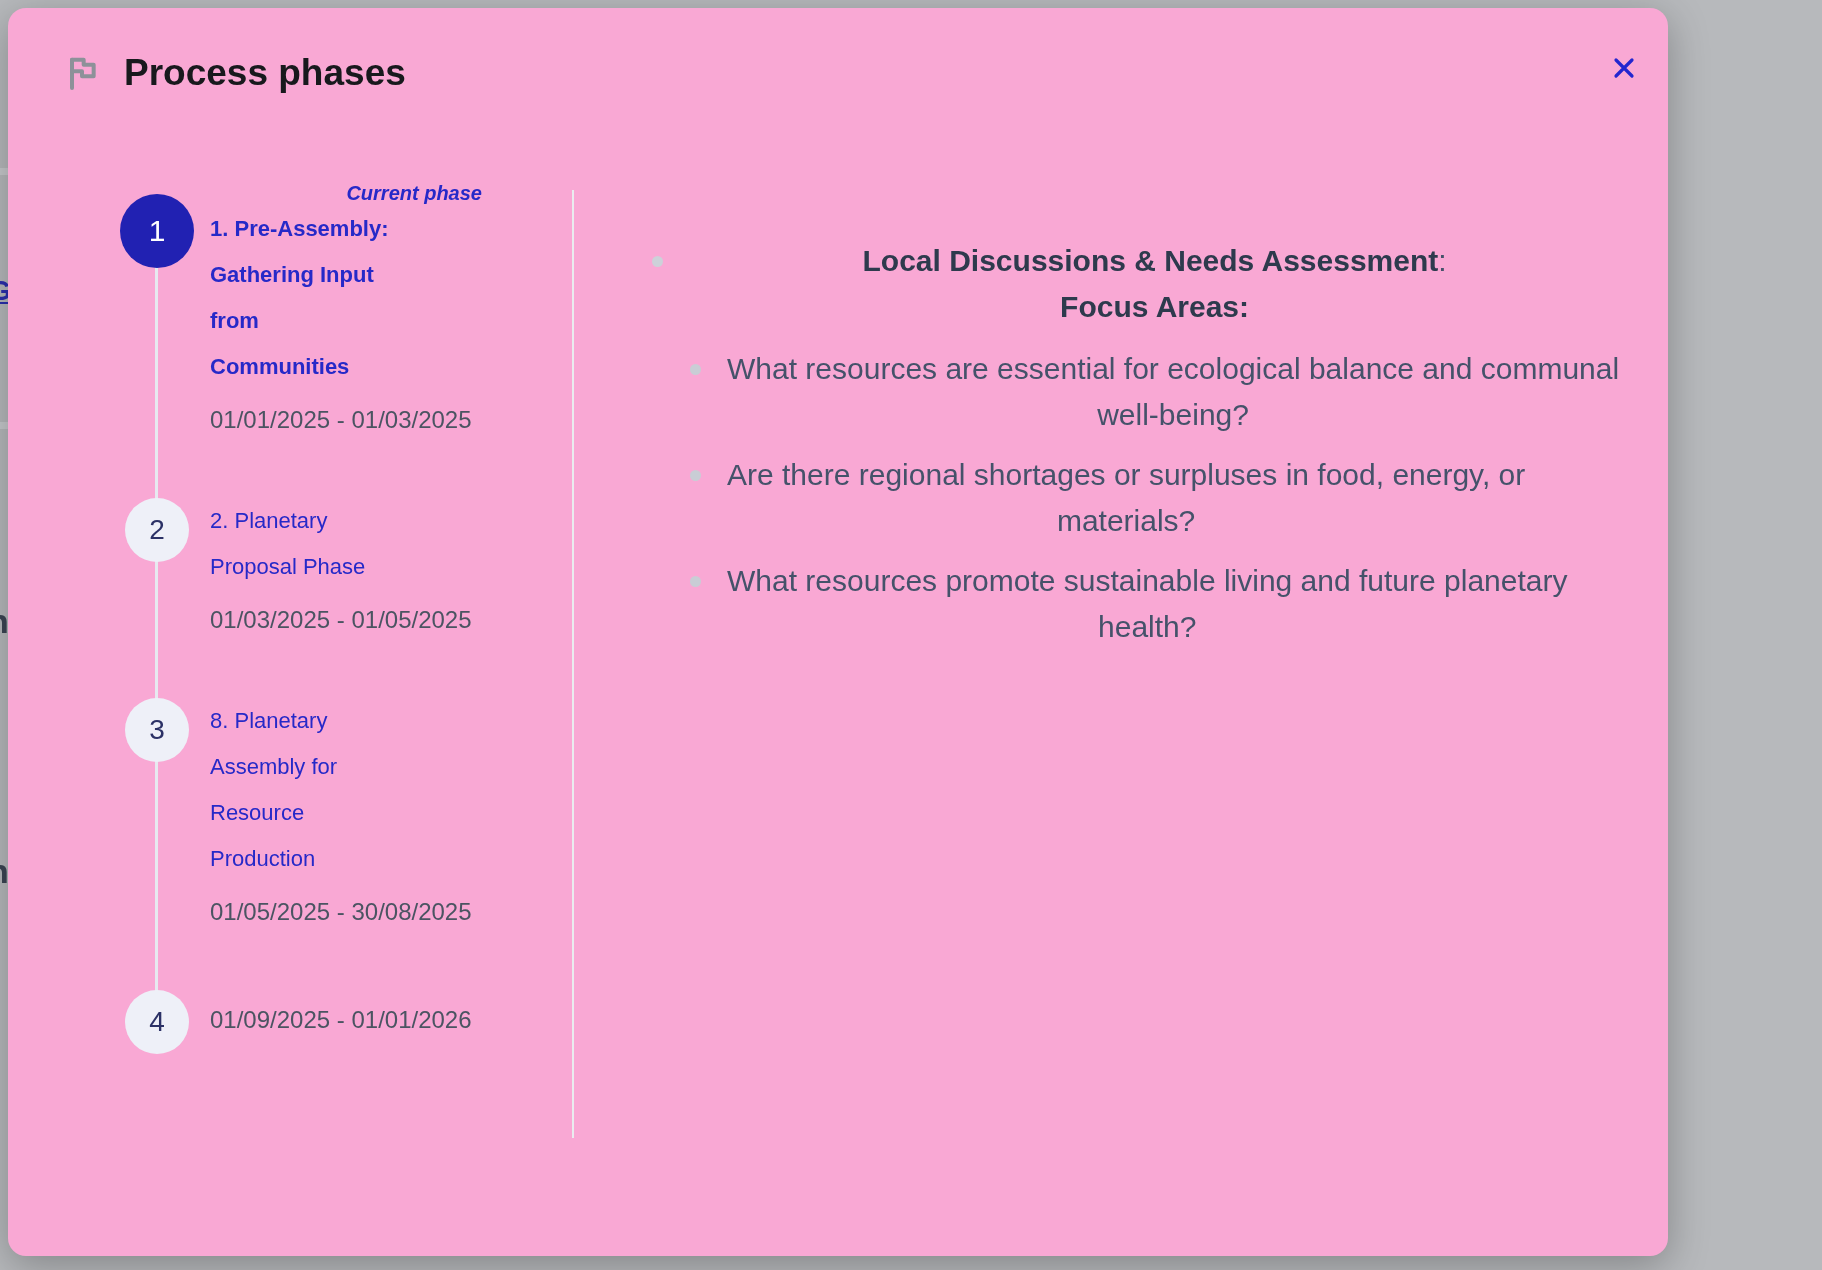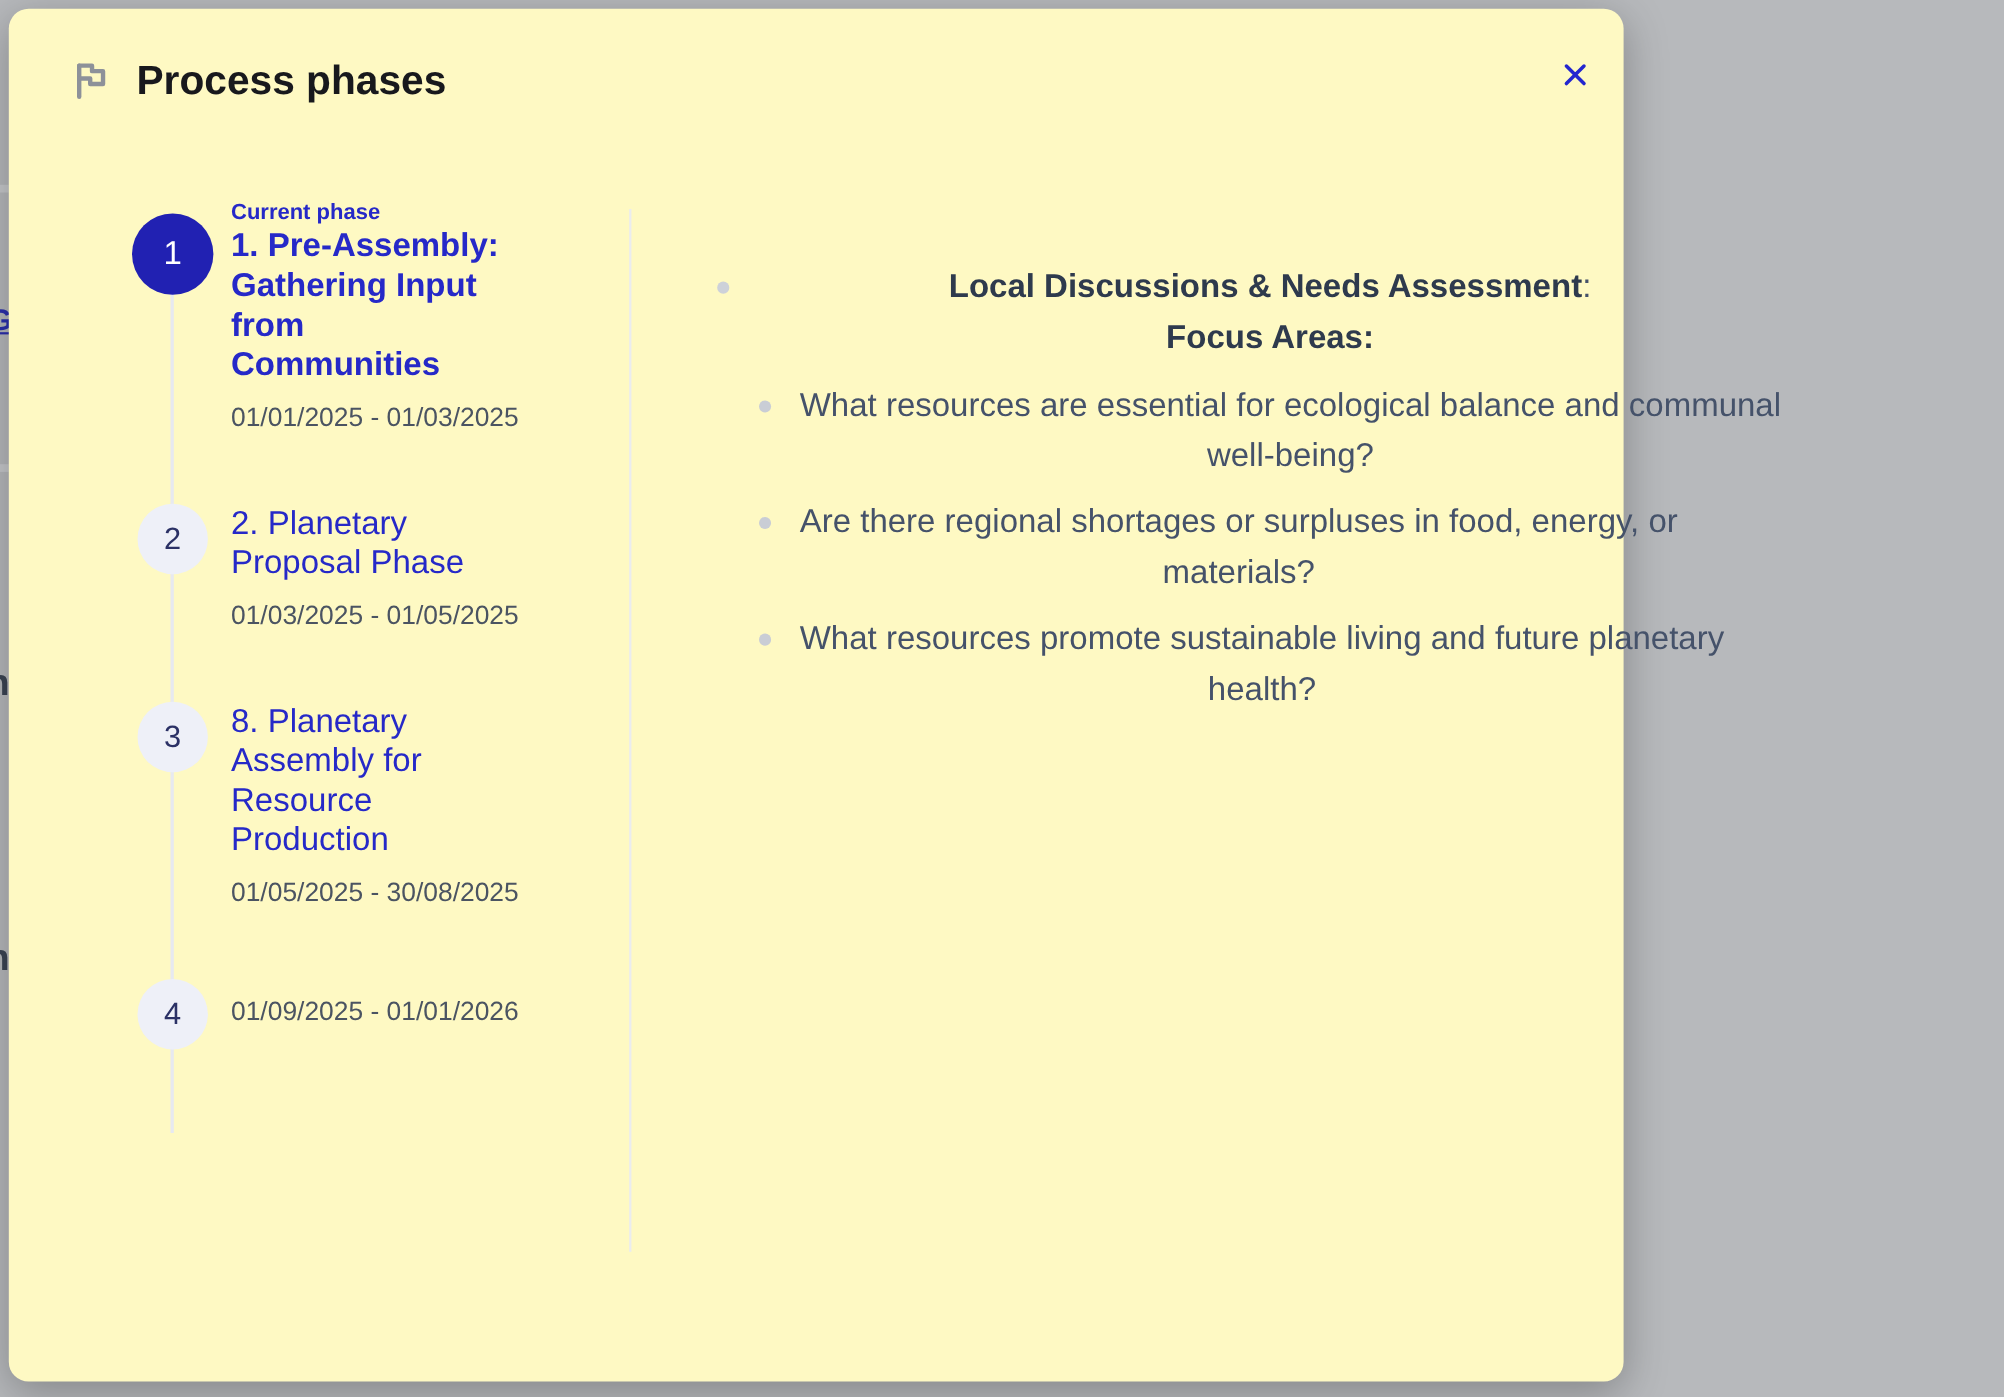--- a/index.html
+++ b/index.html
@@ -13,22 +13,22 @@
 
   
   .frag { position: absolute; pointer-events: none; }
   .frag-sep { left: 0; width: 8px; height: 7px; background: #c7c9cc; }
   .frag-g { left: -10px; top: 276px; font-size: 27px; font-weight: 700;
             color: #2b2fae; text-decoration: underline; }
   .frag-n { left: -12px; font-size: 34px; color: #3c4554; font-weight: 700; }
 
   
   .modal {
-    position: absolute; left: 8px; top: 8px; width: 1468px; height: 1248px;
-    background: #fef9c3; border-radius: 18px;
+    position: absolute; left: 8px; top: 8px; width: 1660px; height: 1248px;
+    background: #f9a8d4; border-radius: 18px;
     box-shadow: 0 10px 40px rgba(0,0,0,0.28);
   }
   .modal-header {
     position: absolute; left: 54px; top: 44px;
     display: flex; align-items: center; gap: 22px;
   }
   .flag-icon svg { display: block; }
   .modal-title { font-size: 37px; font-weight: 700; color: #18191d; }
 
   .close-btn {
@@ -50,23 +50,23 @@
     width: 64px; height: 64px; border-radius: 50%;
     background: #eef0f8; color: #2b3166; font-size: 28px;
     display: flex; align-items: center; justify-content: center;
     cursor: pointer;
   }
   .phase.current .phase-circle {
     width: 74px; height: 74px; margin-top: 14px;
     background: #2121b2; color: #ffffff; font-size: 30px;
   }
   .phase-text { margin-left: 16px; width: 272px; }
-  .phase-badge { font-size: 20px; line-height: 26px; 
-                 font-weight: 700; color: #2629c8; }
-  .phase-title { font-size: 30px; line-height: 36px; color: #2629c8;
+  .phase-badge { font-size: 20px; line-height: 26px; font-style: italic;
+                 font-weight: 700; color: #2629c8; text-align: right; }
+  .phase-title { font-size: 22px; line-height: 46px; color: #2629c8;
                  white-space: pre-line; cursor: pointer; }
   .phase.current .phase-title { font-weight: 700; }
   .phase-dates { margin-top: 14px; font-size: 24px; line-height: 32px;
                  color: #4b5462; white-space: nowrap; }
 
   
   .divider { position: absolute; left: 564px; top: 182px; width: 2px;
              height: 948px; background: #eaecef; }
 
   

